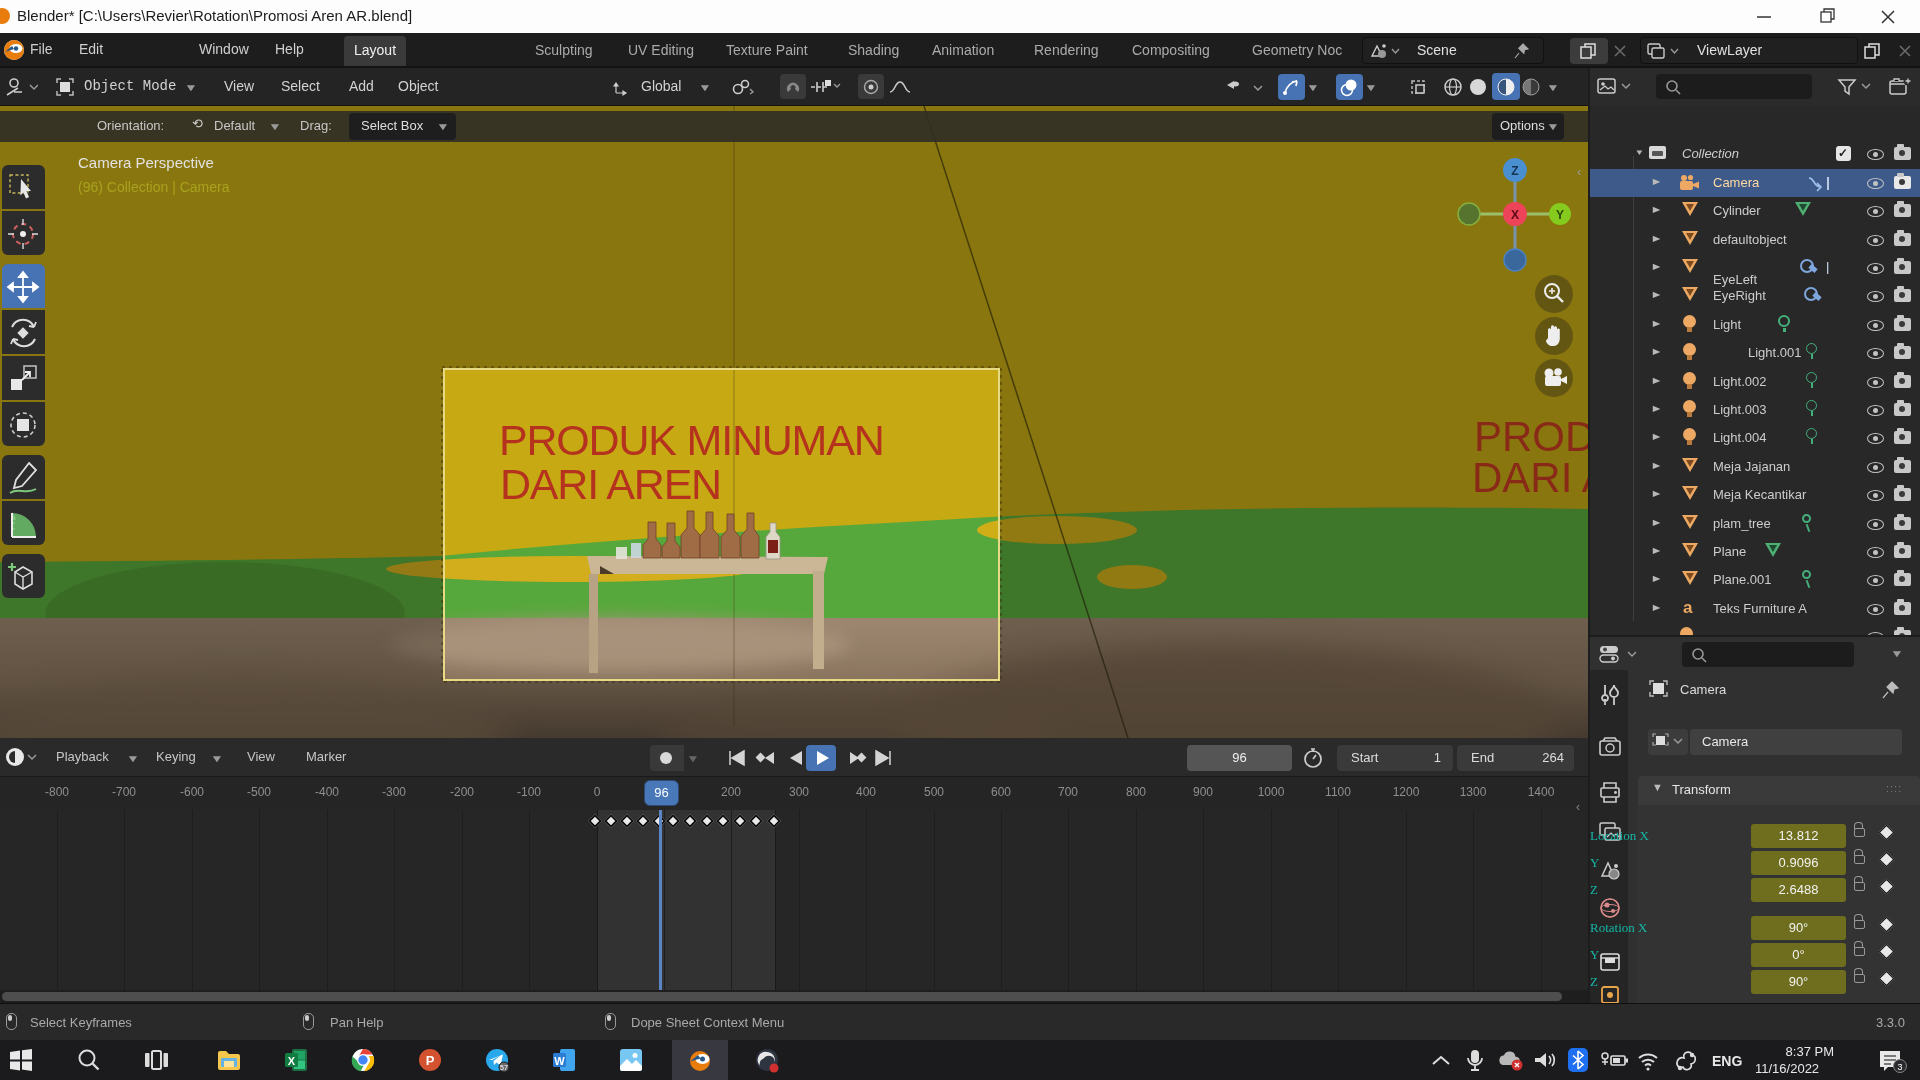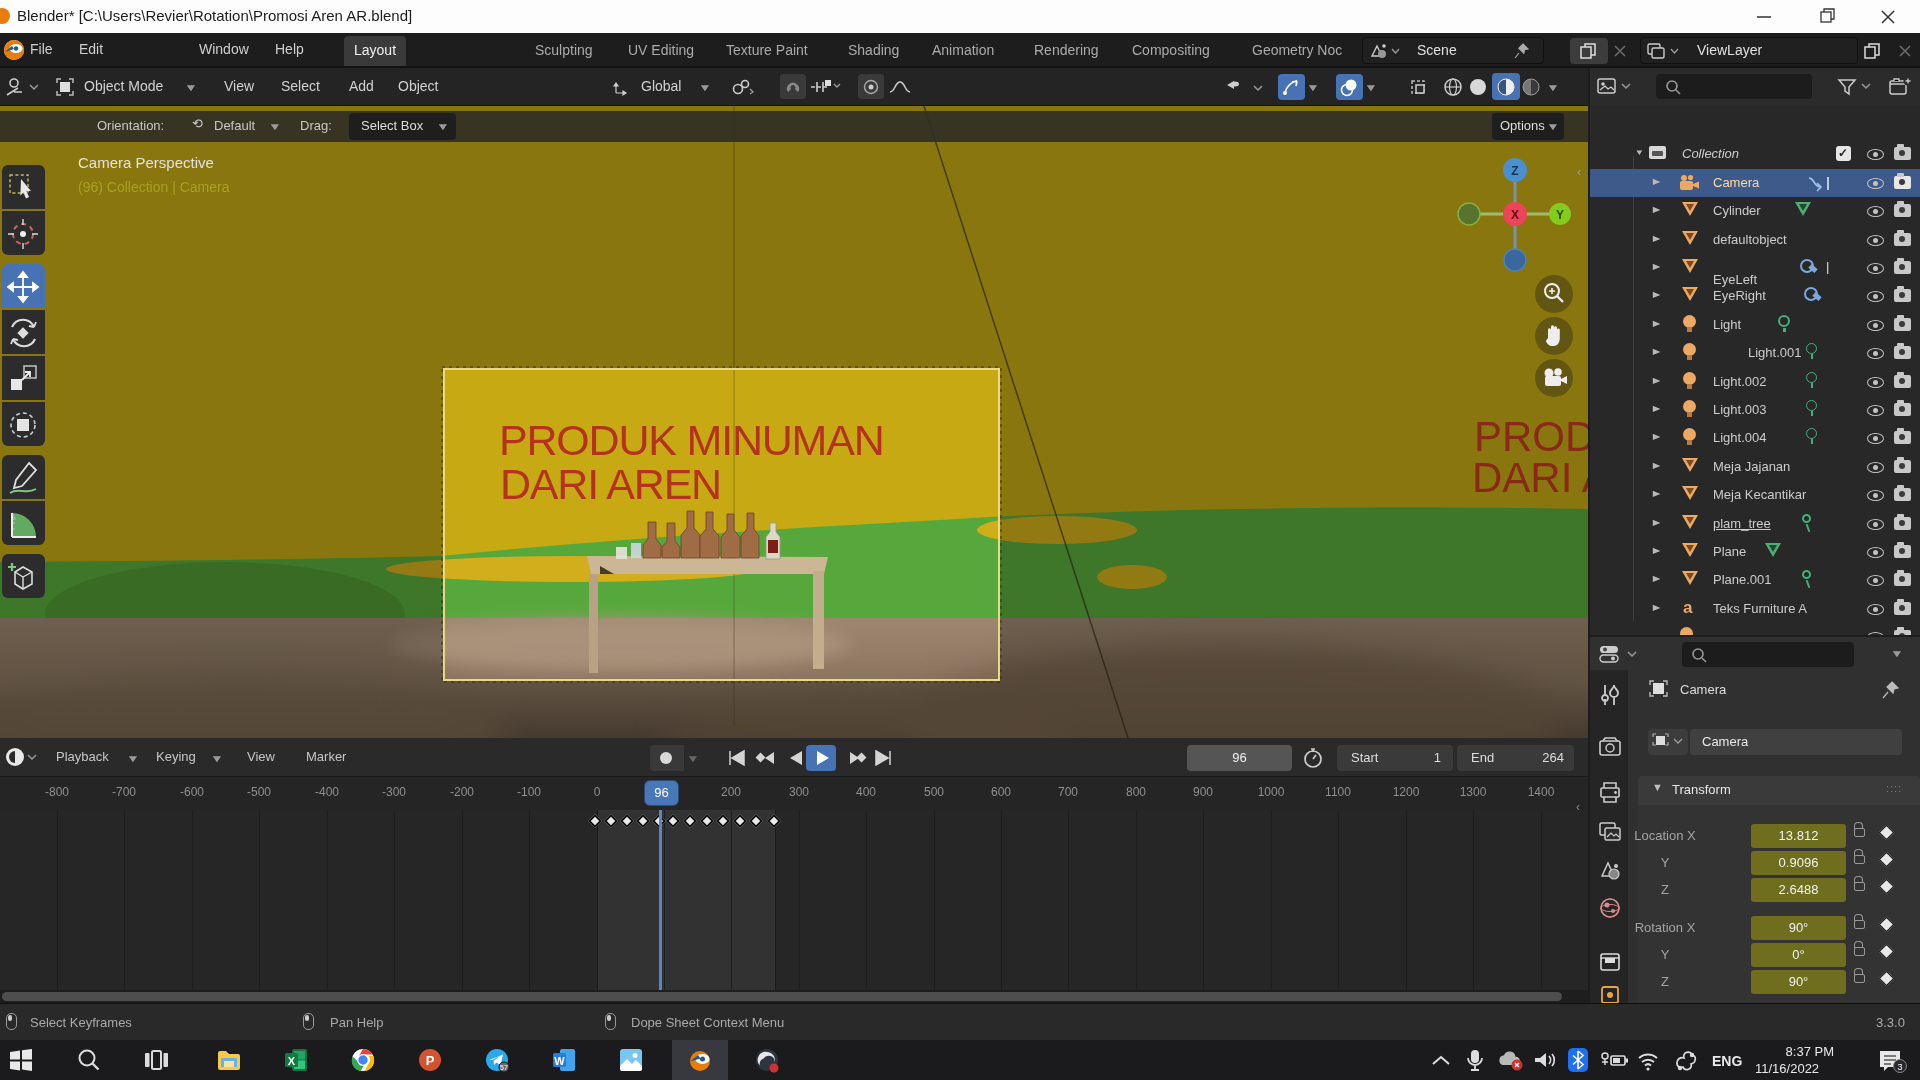--- a/index.html
+++ b/index.html
@@ -69,21 +69,21 @@
 .dwrench{position:absolute;top:5px;width:14px;height:14px;border:2.5px solid #7da7dd;border-radius:50%;}
 .dwrench:after{content:"";position:absolute;left:7px;top:5px;width:8px;height:5px;background:#7da7dd;transform:rotate(40deg);}
 .dbulb{position:absolute;top:4px;width:12px;height:12px;border:2px solid #43b07c;border-radius:50%;}
 .dbulb:after{content:"";position:absolute;left:3px;top:11px;width:2.5px;height:4px;background:#43b07c;}
 .dbulb2{position:absolute;top:4px;width:11px;height:11px;border:1.8px solid #43b07c;border-radius:50%;}
 .dbulb2:after{content:"";position:absolute;left:4px;top:10px;width:2px;height:5px;background:#43b07c;}
 .dkey{position:absolute;top:4px;width:9px;height:9px;border:2px solid #43b07c;border-radius:50%;}
 .dkey:after{content:"";position:absolute;left:3px;top:8px;width:2px;height:8px;background:#43b07c;transform:rotate(-20deg);}
 
 .prow{position:absolute;left:0;width:330px;height:24px;}
-.plab{position:absolute;left:0;top:4px;width:150px;text-align:center;color:#a3a3a3;}
+.plab{position:absolute;left:0;top:4px;width:150px;text-align:left;color:#14b8a6;font-family:Liberation Serif, serif;}
 .pfield{position:absolute;left:161px;top:0;width:95px;height:24px;background:#6e6e1e;border-radius:3px;color:#f2f2f2;text-align:center;line-height:24px;font-size:13px;}
 .plock{position:absolute;left:264px;top:4px;width:11px;height:9px;border:1.7px solid #999;border-radius:2px;}
 .plock:before{content:"";position:absolute;left:-1.5px;top:-7px;width:7px;height:6px;border:1.7px solid #999;border-bottom:none;border-radius:4px 4px 0 0;}
 .pkey{position:absolute;left:291px;top:3px;width:11px;height:11px;background:#e8e8e8;border:1px solid #111;transform:rotate(45deg);}
 
 .tmenu{position:absolute;top:11px;font-size:13px;color:#c6c6c6;}
 .pbtn{position:absolute;top:8px;width:28px;height:24px;}
 .tfield{position:absolute;top:7px;height:26px;background:#3a3a3a;border-radius:4px;color:#ddd;font-size:13px;}
 
 .tk{position:absolute;top:7px;width:26px;height:26px;}
@@ -342,21 +342,21 @@
 <div id="hdr">
   <svg class="abs" style="left:4px;top:8px;" width="34" height="22">
       <circle cx="10" cy="7" r="4" fill="none" stroke="#ccc" stroke-width="1.6"></circle>
       <path d="M3,19 L14,12 M10,16 l8,0" stroke="#ccc" stroke-width="1.6"></path>
       <path d="M26,9 l4,4 4,-4" fill="none" stroke="#999" stroke-width="1.5"></path>
     </svg>
   <svg class="abs" style="left:55px;top:9px;" width="20" height="20">
       <rect x="5" y="5" width="10" height="10" fill="#ddd"></rect>
       <path d="M2,6 v-4 h4 M14,2 h4 v4 M18,14 v4 h-4 M6,18 H2 v-4" fill="none" stroke="#bbb" stroke-width="1.5"></path>
     </svg>
-  <div class="hitem" style="left:84px;">Object Mode</div>
+  <div class="hitem" style="left:84px;font-family:Liberation Mono, monospace;">Object Mode</div>
   <span class="abs chev" style="left:186px;top:14px;">▼</span>
   <div class="hitem" style="left:224px;">View</div>
   <div class="hitem" style="left:281px;">Select</div>
   <div class="hitem" style="left:349px;">Add</div>
   <div class="hitem" style="left:398px;">Object</div>
   <svg class="abs" style="left:612px;top:9px;" width="20" height="20">
       <path d="M4,16 L4,6 M4,16 L14,16 M4,6 l-2,3 h4 z M14,16 l-3,-2 v4 z" fill="#ccc" stroke="#ccc" stroke-width="1.2"></path>
     </svg>
   <div class="hitem" style="left:641px;">Global</div>
   <span class="abs chev" style="left:700px;top:14px;">▼</span>
@@ -556,21 +556,21 @@
   <div class="orow" style="top:375px;">
       <span class="tri" style="left:63px;">▶</span>
       <span class="omesh"></span>
       <span class="abs" style="left:123px;top:6px;">Meja Kecantikar</span>
       <span class="oeye"></span>
       <span class="ocam"></span>
     </div>
   <div class="orow" style="top:404px;">
       <span class="tri" style="left:63px;">▶</span>
       <span class="omesh"></span>
-      <span class="abs" style="left:123px;top:6px;text-decoration:underline;">plam_tree</span>
+      <span class="abs" style="left:123px;top:6px;">plam_tree</span>
       <span class="dkey" style="left:212px;"></span>
       <span class="oeye"></span>
       <span class="ocam"></span>
     </div>
   <div class="orow" style="top:432px;">
       <span class="tri" style="left:63px;">▶</span>
       <span class="omesh"></span>
       <span class="abs" style="left:123px;top:6px;">Plane</span>
       <span class="dmesh" style="left:175px;"></span>
       <span class="oeye"></span>

